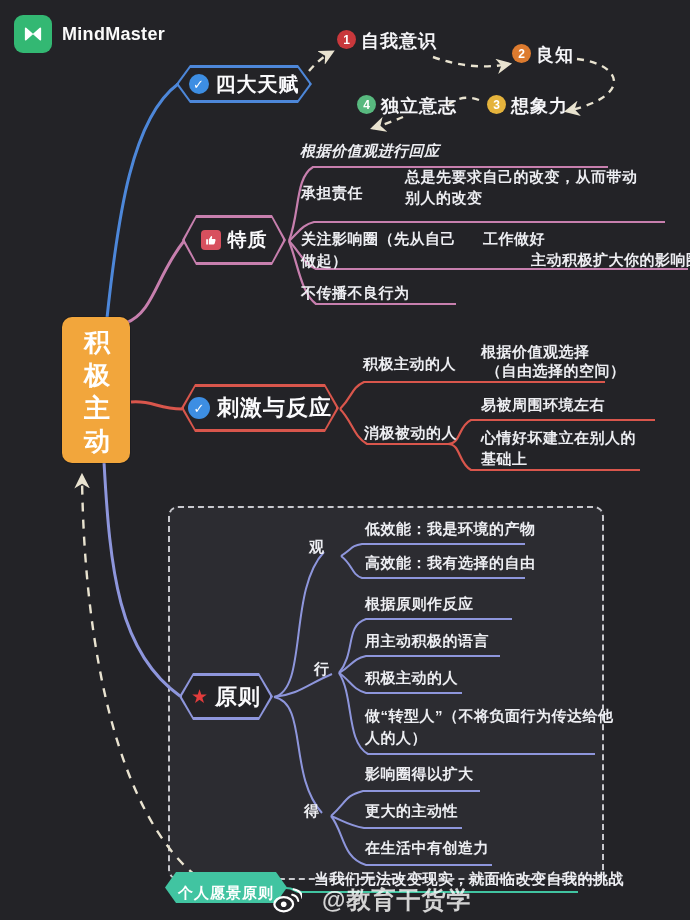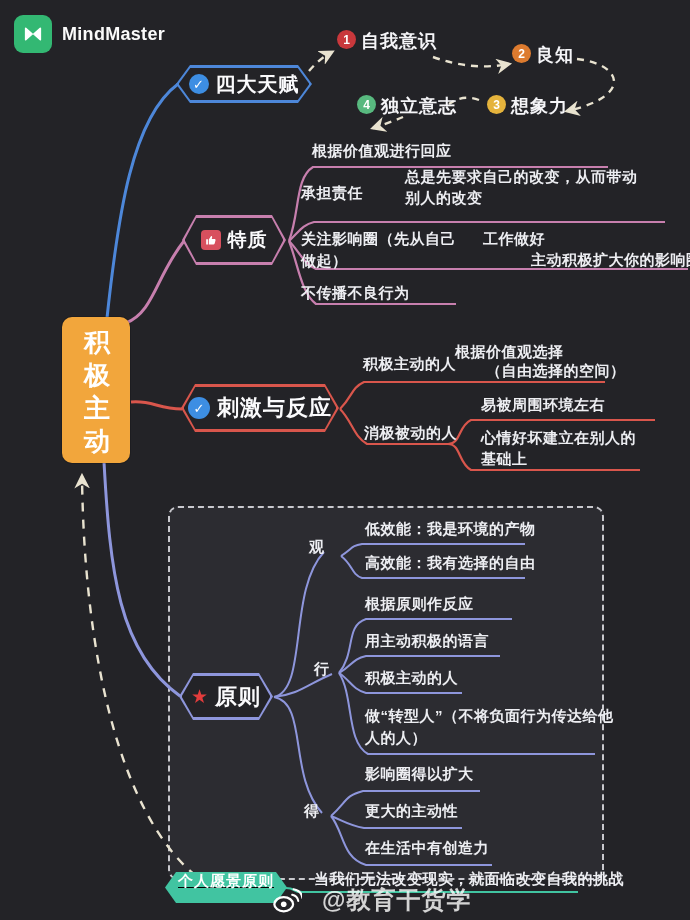--- a/index.html
+++ b/index.html
@@ -38,21 +38,21 @@
     font-size:26px;line-height:33px;font-weight:bold;color:#fff;word-break:break-all;text-align:center;}
   
   .group-box{position:absolute;left:168px;top:506px;width:432px;height:370px;
     background:#2c2c31;border:2px dashed #c9c9ce;border-radius:10px;z-index:1;}
   
   .logo-box{position:absolute;left:14px;top:15px;width:38px;height:38px;border-radius:9px;
     background:#33b873;display:flex;align-items:center;justify-content:center;z-index:3;}
   .logo-text{position:absolute;left:62px;top:24px;font-size:18px;font-weight:bold;color:#fafafa;z-index:3;letter-spacing:.3px;}
   .vision-pill{position:absolute;left:165px;top:872px;width:122px;height:31px;background:#41c4a1;z-index:3;
     clip-path:polygon(0 50%,11px 0,calc(100% - 11px) 0,100% 50%,calc(100% - 11px) 100%,11px 100%);
-    display:flex;align-items:flex-start;justify-content:center;text-decoration:underline;}
+    display:flex;align-items:flex-end;justify-content:center;}
   .vision-pill span{color:#fff;font-size:15px;font-weight:bold;letter-spacing:1px;}
   .watermark{position:absolute;left:272px;top:884px;display:flex;align-items:center;gap:20px;
     color:rgba(255,255,255,.8);font-size:24px;font-weight:bold;z-index:4;letter-spacing:1px;}
   svg.lines{position:absolute;inset:0;z-index:2;}
 </style>
 </head>
 <body>
 
 <div id="canvas">
 
@@ -143,37 +143,37 @@
     <div class="inner">
       <span class="thumb-icon">
         <svg width="14" height="14" viewBox="0 0 16 16">
             <path fill="#fff" d="M2.5 7h2v6h-2zM5.5 13V7.5l2.6-4c.9 0 1.4.7 1.2 1.5L8.8 6.8h3.2c.8 0 1.4.7 1.2 1.5l-1 3.6c-.2.7-.8 1.1-1.5 1.1H5.5z"></path>
           </svg>
       </span>
       <span class="title" style="font-size:19px;">特质</span>
     </div>
   </div>
 
-  <div class="txt" style="left:312px;top:141px;">根据价值观进行回应</div>
+  <div class="txt" style="left:300px;top:141px;font-style:italic;">根据价值观进行回应</div>
   <div class="txt" style="left:301px;top:183px;">承担责任</div>
   <div class="txt wrap" style="left:405px;top:166px;width:245px;line-height:21px;">总是先要求自己的改变，从而带动别人的改变</div>
   <div class="txt wrap" style="left:301px;top:228px;width:158px;line-height:22px;">关注影响圈（先从自己做起）</div>
   <div class="txt" style="left:483px;top:229px;">工作做好</div>
   <div class="txt" style="left:483px;top:250px;margin-left:48px;">主动积极扩大你的影响圈</div>
   <div class="txt" style="left:301px;top:283px;">不传播不良行为</div>
 
   <div class="hexnode" style="left:181px;top:384px;width:158px;height:48px;background:#d9564c;">
     <div class="inner">
       <span class="check-icon" style="width:22px;height:22px;">✓</span>
       <span class="title" style="font-size:22px;">刺激与反应</span>
     </div>
   </div>
 
   <div class="txt" style="left:363px;top:354px;">积极主动的人</div>
-  <div class="txt" style="left:455px;top:342px;">根据价值观选择</div>
+  <div class="txt" style="left:481px;top:342px;">根据价值观选择</div>
   <div class="txt" style="left:486px;top:361px;">（自由选择的空间）</div>
   <div class="txt" style="left:364px;top:423px;">消极被动的人</div>
   <div class="txt" style="left:481px;top:395px;">易被周围环境左右</div>
   <div class="txt wrap" style="left:481px;top:427px;width:170px;line-height:21px;">心情好坏建立在别人的基础上</div>
 
   <div class="hexnode" style="left:179px;top:673px;width:94px;height:47px;background:#8e96dc;">
     <div class="inner">
       <span class="star-icon">★</span>
       <span class="title" style="font-size:22px;">原则</span>
     </div>

